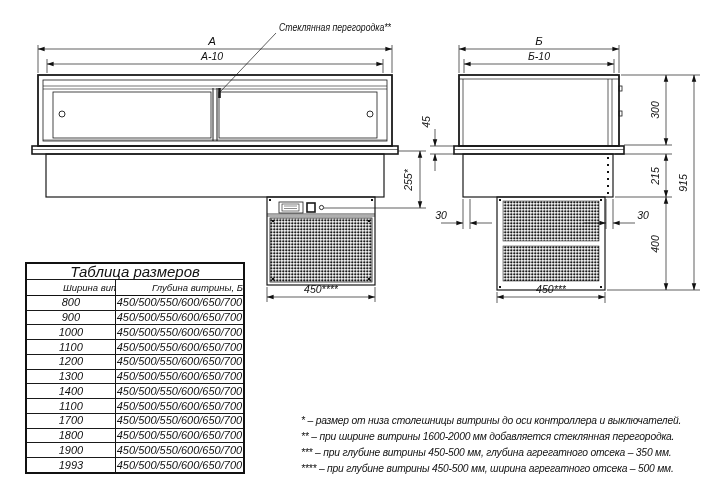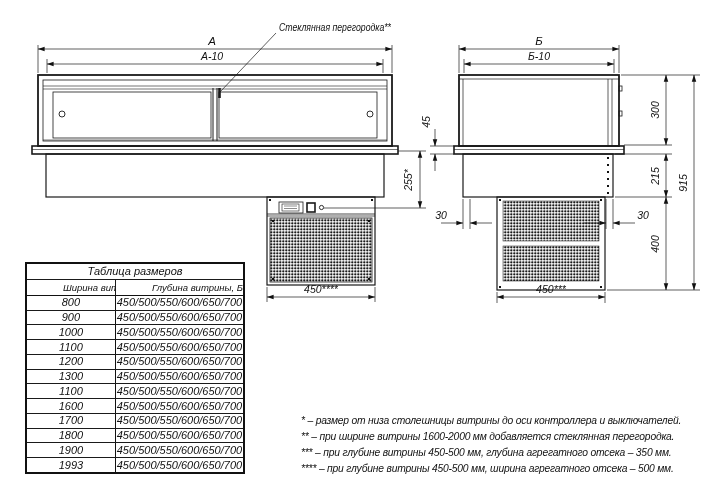--- a/index.html
+++ b/index.html
@@ -9,21 +9,21 @@
   .dim-t{font-size:10.5px;}
   .dim-big{font-size:11.5px;}
   .ann-t{font-size:10px;}
   
   .size-table{position:absolute;left:25px;top:262px;width:220px;height:212px;}
   .size-table table{border-collapse:collapse;width:100%;height:100%;table-layout:fixed;
      font-style:italic;color:#111;}
   .size-table th,.size-table td{border:1px solid #1a1a1a;text-align:center;padding:0;
      font-weight:normal;font-size:11px;line-height:1;overflow:hidden;white-space:nowrap;}
   .size-table table{border:2px solid #111;}
-  .size-table .title-row th{font-size:11px;height:15px;margin-left:24px;}
+  .size-table .title-row th{font-size:15px;height:15px;margin-left:24px;}
   .size-table .head-row th{font-size:9.5px;height:15px;border-bottom:1.5px solid #111;padding-left:36px;}
   .size-table col.c1{width:41%;}
   .size-table tbody td{height:13px;}
   .size-table tbody td:first-child{border-right:1.5px solid #111;}
   
   .notes{position:absolute;left:257px;top:413px;color:#111;font-style:italic;
      font-size:10.3px;line-height:16px;white-space:nowrap;letter-spacing:-0.2px;margin-left:44px;}
 </style>
 </head>
 <body>
@@ -245,25 +245,25 @@
           </tr>
       <tr>
             <td>1200</td>
             <td>450/500/550/600/650/700</td>
           </tr>
       <tr>
             <td>1300</td>
             <td>450/500/550/600/650/700</td>
           </tr>
       <tr>
+            <td>1400</td>
+            <td>450/500/550/600/650/700</td>
+          </tr>
+      <tr>
             <td>1100</td>
-            <td>450/500/550/600/650/700</td>
-          </tr>
-      <tr>
-            <td>1600</td>
             <td>450/500/550/600/650/700</td>
           </tr>
       <tr>
             <td>1700</td>
             <td>450/500/550/600/650/700</td>
           </tr>
       <tr>
             <td>1800</td>
             <td>450/500/550/600/650/700</td>
           </tr>

